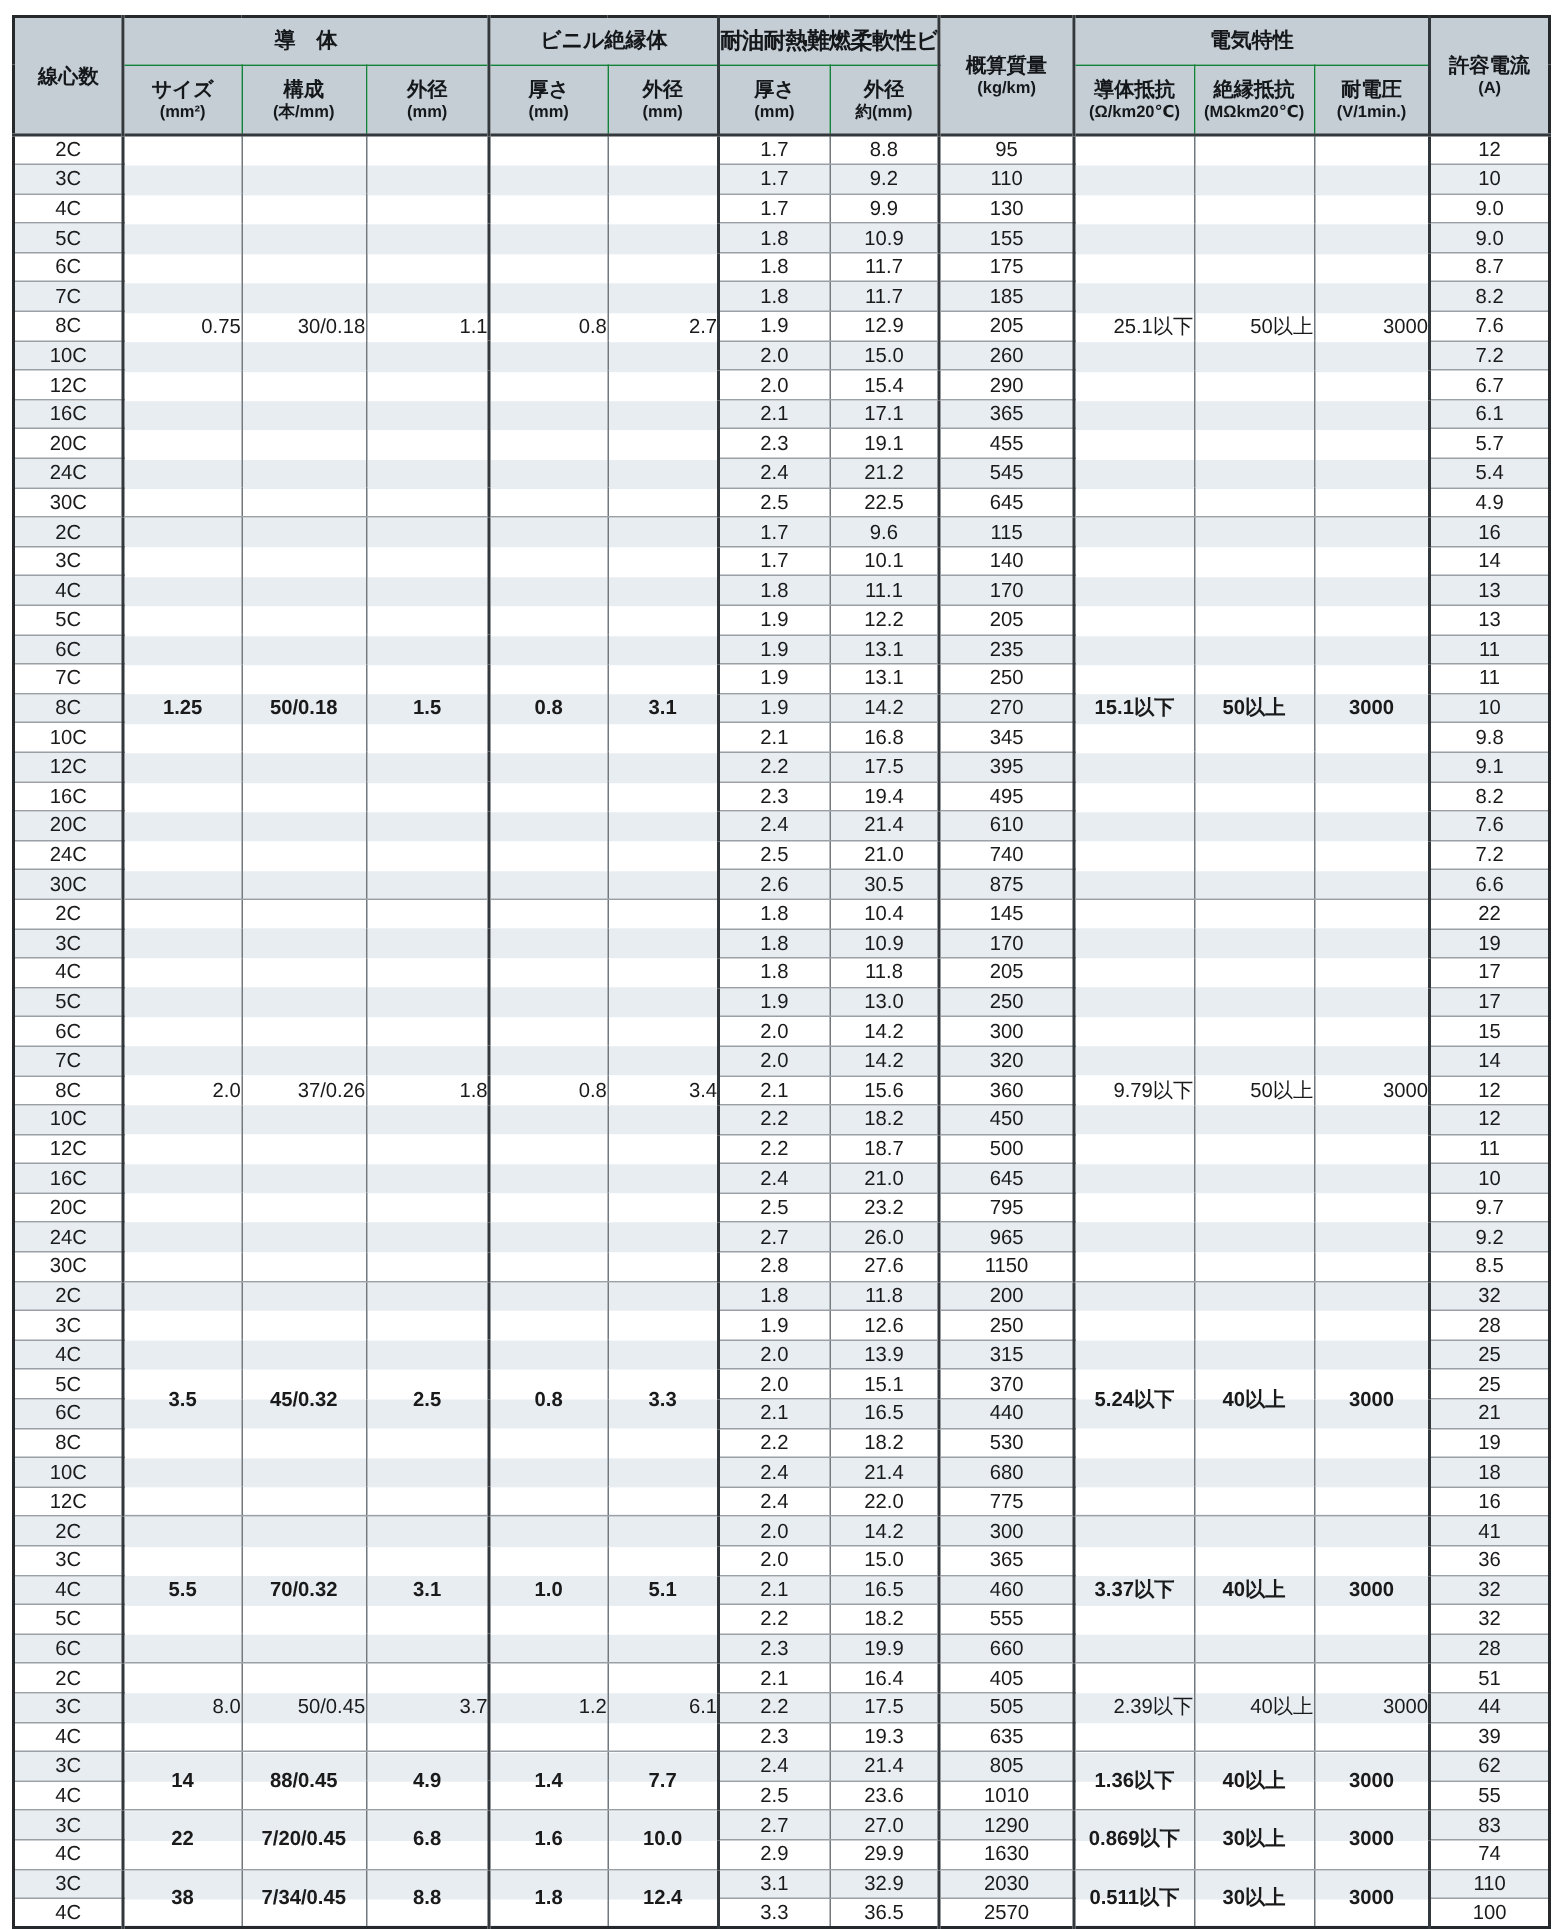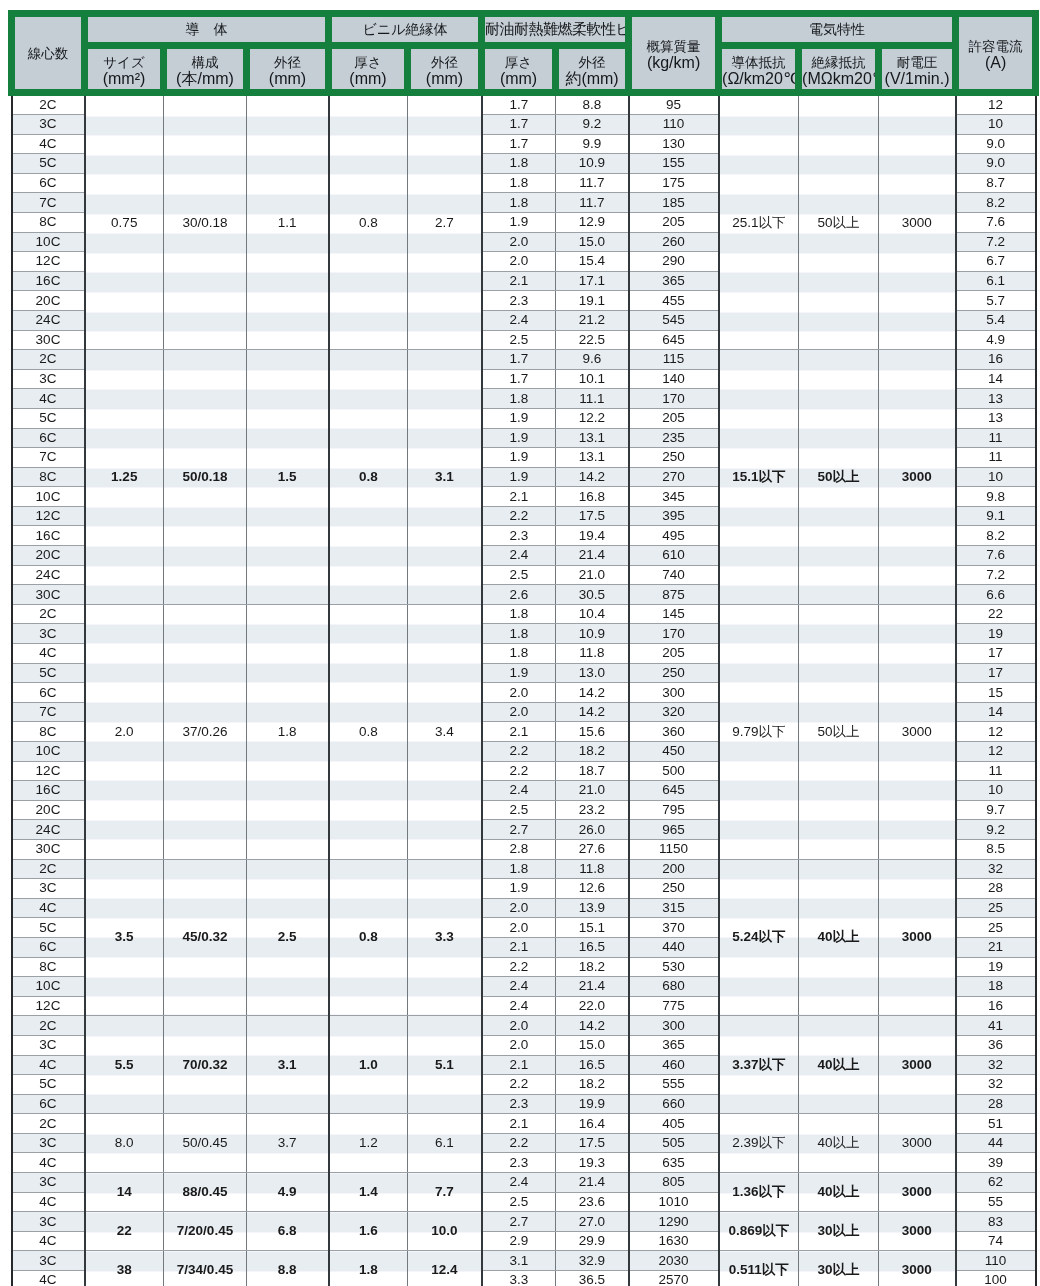--- a/index.html
+++ b/index.html
@@ -19,46 +19,46 @@
   th,td{
     text-align:center;
     vertical-align:middle;
     padding:0;
     overflow:hidden;
     white-space:nowrap;
   }
   
   thead th{
     background:#c5ced5;
-    font-weight:normal;
-    border:7px solid #15803d;
+    font-weight:bold;
+    border:1px solid #15803d;
     color:#15181b;
   }
   thead{border-bottom:2px solid #33383c;}
   tr.h1{height:32px;}
   tr.h2{height:47px;}
   th .t1{display:block;font-size:13.5px;line-height:17px;}
-  th .t2{display:block;font-size:16px;line-height:15px;}
+  th .t2{display:block;font-size:11px;line-height:15px;}
   th.sec{font-size:14px;}
   th.sec-sheath{font-size:15px;letter-spacing:-0.5px;}
   th.two .t1{margin-top:1px;}
   
   tbody tr{height:19.6px;}
   tbody td{
     border:1px solid #9aa0a6;
     border-left-color:#71787e;
     border-right-color:#71787e;
     font-size:13.5px;
     line-height:18px;
   }
   tr.even td.r{background:#e8edf2;}
   tr.odd td.r{background:#ffffff;}
   
   td.m{vertical-align:middle;}
-  td.mw{background:repeating-linear-gradient(to bottom,#ffffff 0 19.6px,#e8edf2 19.6px 39.2px);}
+  td.mw{background:repeating-linear-gradient(to bottom,#ffffff 0 19.6px,#e8edf2 19.6px 39.2px);text-align:right;}
   td.ms{background:repeating-linear-gradient(to bottom,#e8edf2 0 19.6px,#ffffff 19.6px 39.2px);font-weight:bold;}
   
   .bL{border-left:2px solid #33383c !important;}
 </style>
 </head>
 <body>
 
 <div class="wrap">
   <table>
     <colgroup>

